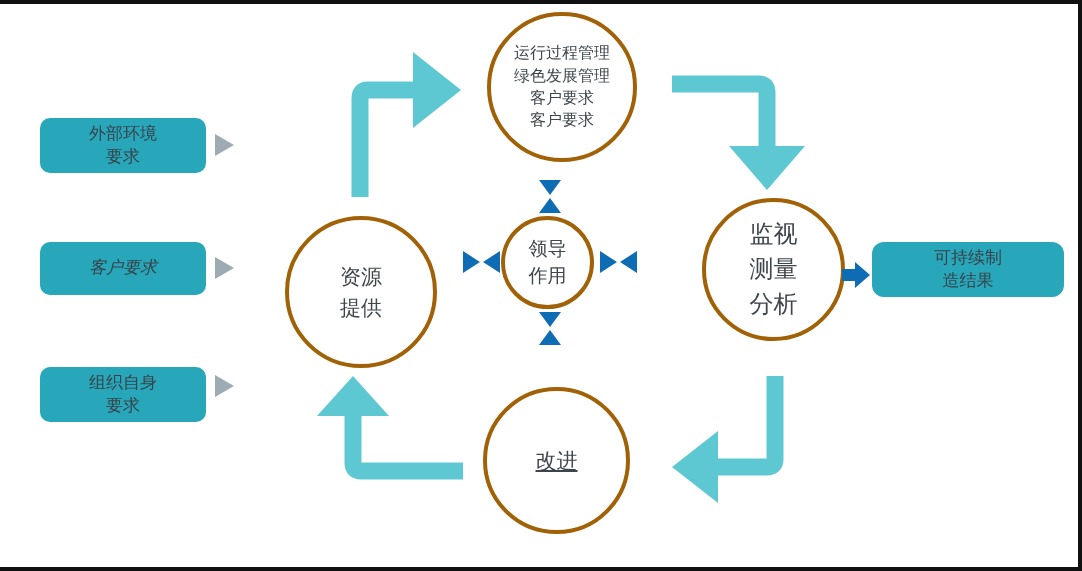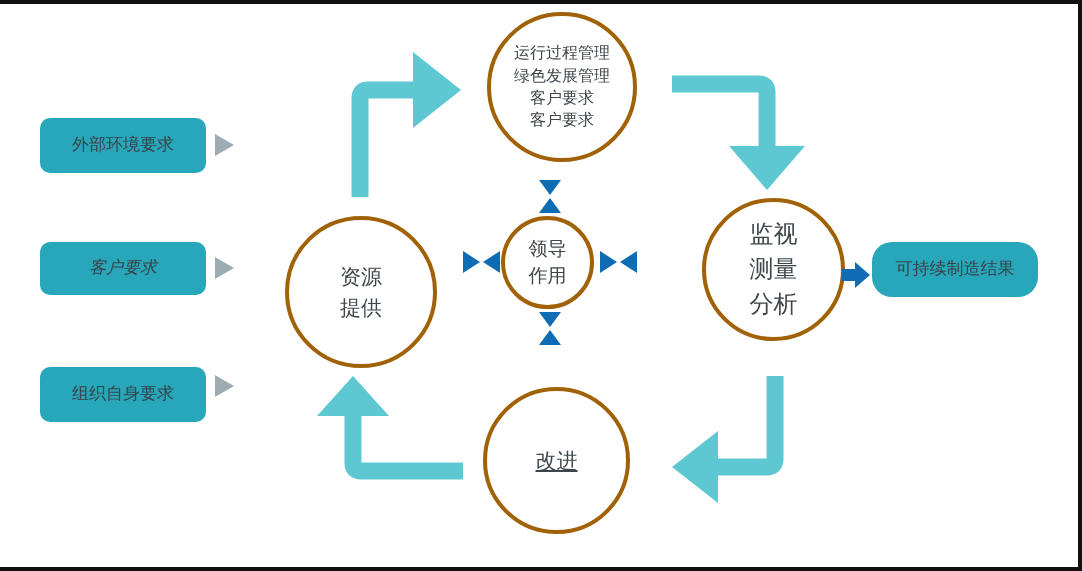--- a/index.html
+++ b/index.html
@@ -15,29 +15,29 @@
     border-top: 4px solid #101010;
     border-right: 4px solid #101010;
     border-bottom: 4px solid #101010;
     overflow: hidden;
   }
   
   .teal-box {
     position: absolute;
     background: #28a7bb;
     border-radius: 10px;
-    display: flex; flex-direction: row;
+    display: flex; flex-direction: column;
     align-items: center; justify-content: center;
     color: #37444a;
     font-size: 17px; line-height: 1.3;
   }
   .box-external { left: 40px; top: 114px; width: 166px; height: 55px; }
   .box-customer { left: 40px; top: 238px; width: 166px; height: 53px; font-style: italic; }
   .box-organization { left: 40px; top: 363px; width: 166px; height: 55px; }
-  .box-result { left: 872px; top: 238px; width: 166px; height: 55px; border-radius: 20px; }
+  .box-result { left: 872px; top: 238px; width: 192px; height: 55px; border-radius: 12px; }
   
   .gray-tri {
     position: absolute; width: 0; height: 0;
     border-top: 11px solid transparent;
     border-bottom: 11px solid transparent;
     border-left: 19px solid #9dacb2;
   }
   .gray-tri-1 { left: 215px; top: 130px; }
   .gray-tri-2 { left: 215px; top: 253px; }
   .gray-tri-3 { left: 215px; top: 371px; }

